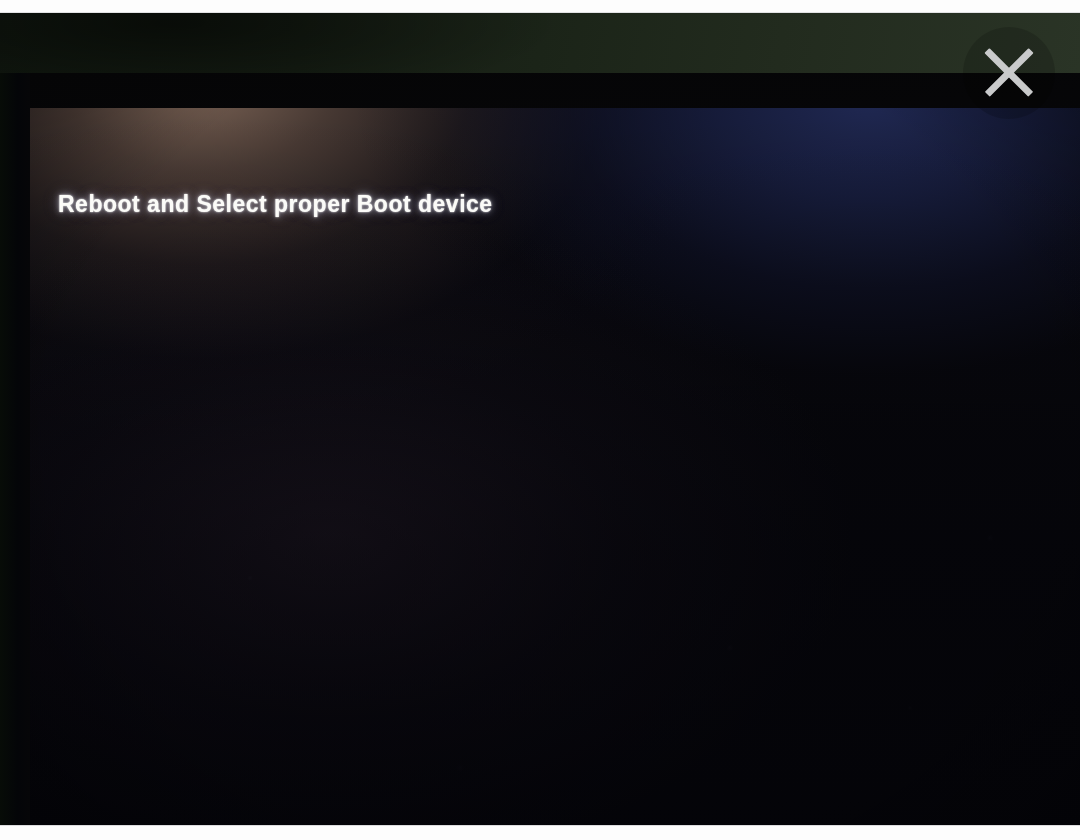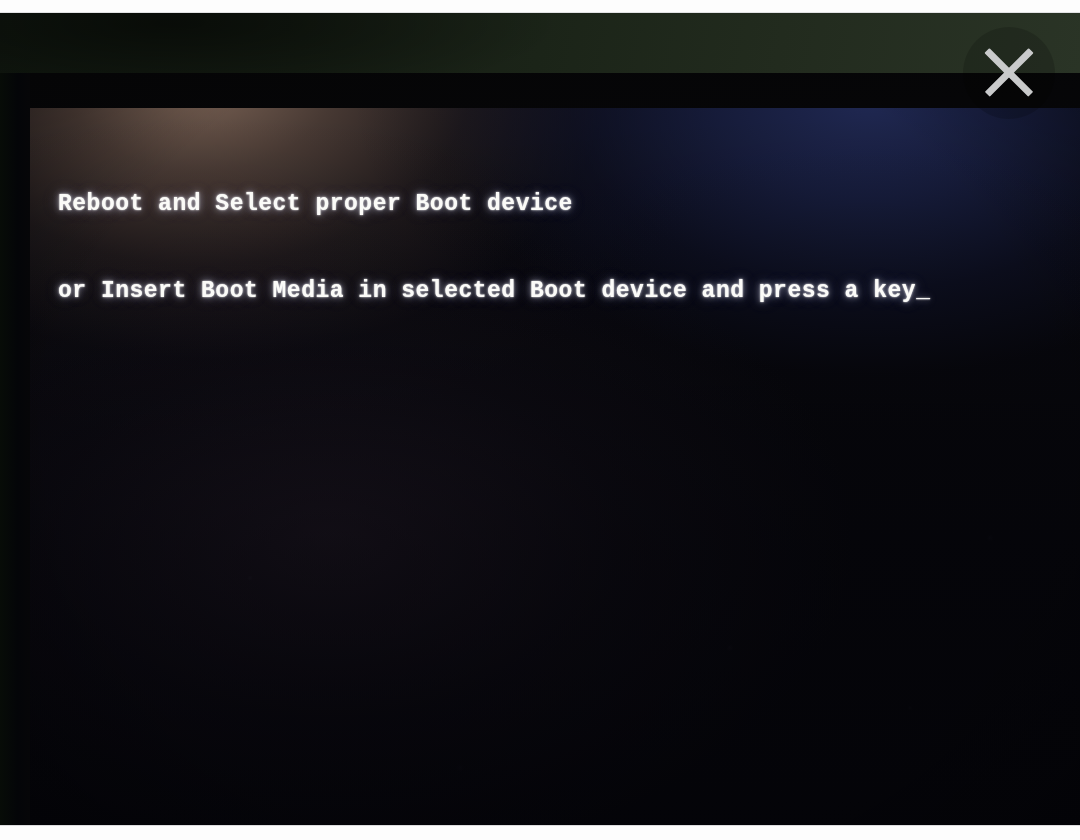--- a/index.html
+++ b/index.html
@@ -155,21 +155,21 @@
       radial-gradient(circle 5px at 430px 660px, rgba(110,105,130,0.08) 0%, rgba(0,0,0,0) 100%),
       radial-gradient(circle 4px at 960px 430px, rgba(110,110,140,0.09) 0%, rgba(0,0,0,0) 100%);
   }
 
   
   .bios-text {
     position: absolute;
     left: 28px;
     top: 24px;
     z-index: 4;
-    font-family: Liberation Mono, monospace;
+    font-family: Liberation Sans, sans-serif;
     font-size: 23px;
     font-weight: bold;
     letter-spacing: 0.5px;
     line-height: 29px;
     color: #fbfbf8;
     white-space: pre;
     text-shadow:
       0 0 2px rgba(255,255,255,0.95),
       0 0 6px rgba(235,235,255,0.55),
       0 0 13px rgba(200,205,255,0.30),
@@ -241,21 +241,20 @@
 
     <div class="screen">
       <div class="glow-warm"></div>
       <div class="glow-cool"></div>
       <div class="glow-mid"></div>
       <div class="grain"></div>
       <div class="vignette"></div>
 
       <div class="bios-text">
         <span class="bios-line">Reboot and Select proper Boot device</span>
-        <span class="bios-line"><span>or Insert Boot Media in selected Boot device and press a key</span><span class="cursor">_</span></span>
       </div>
     </div>
 
   </div>
 
   <button class="close-button" aria-label="Close">
     <span class="close-halo"></span>
     <span class="close-icon">
       <span class="a"></span>
       <span class="b"></span>

